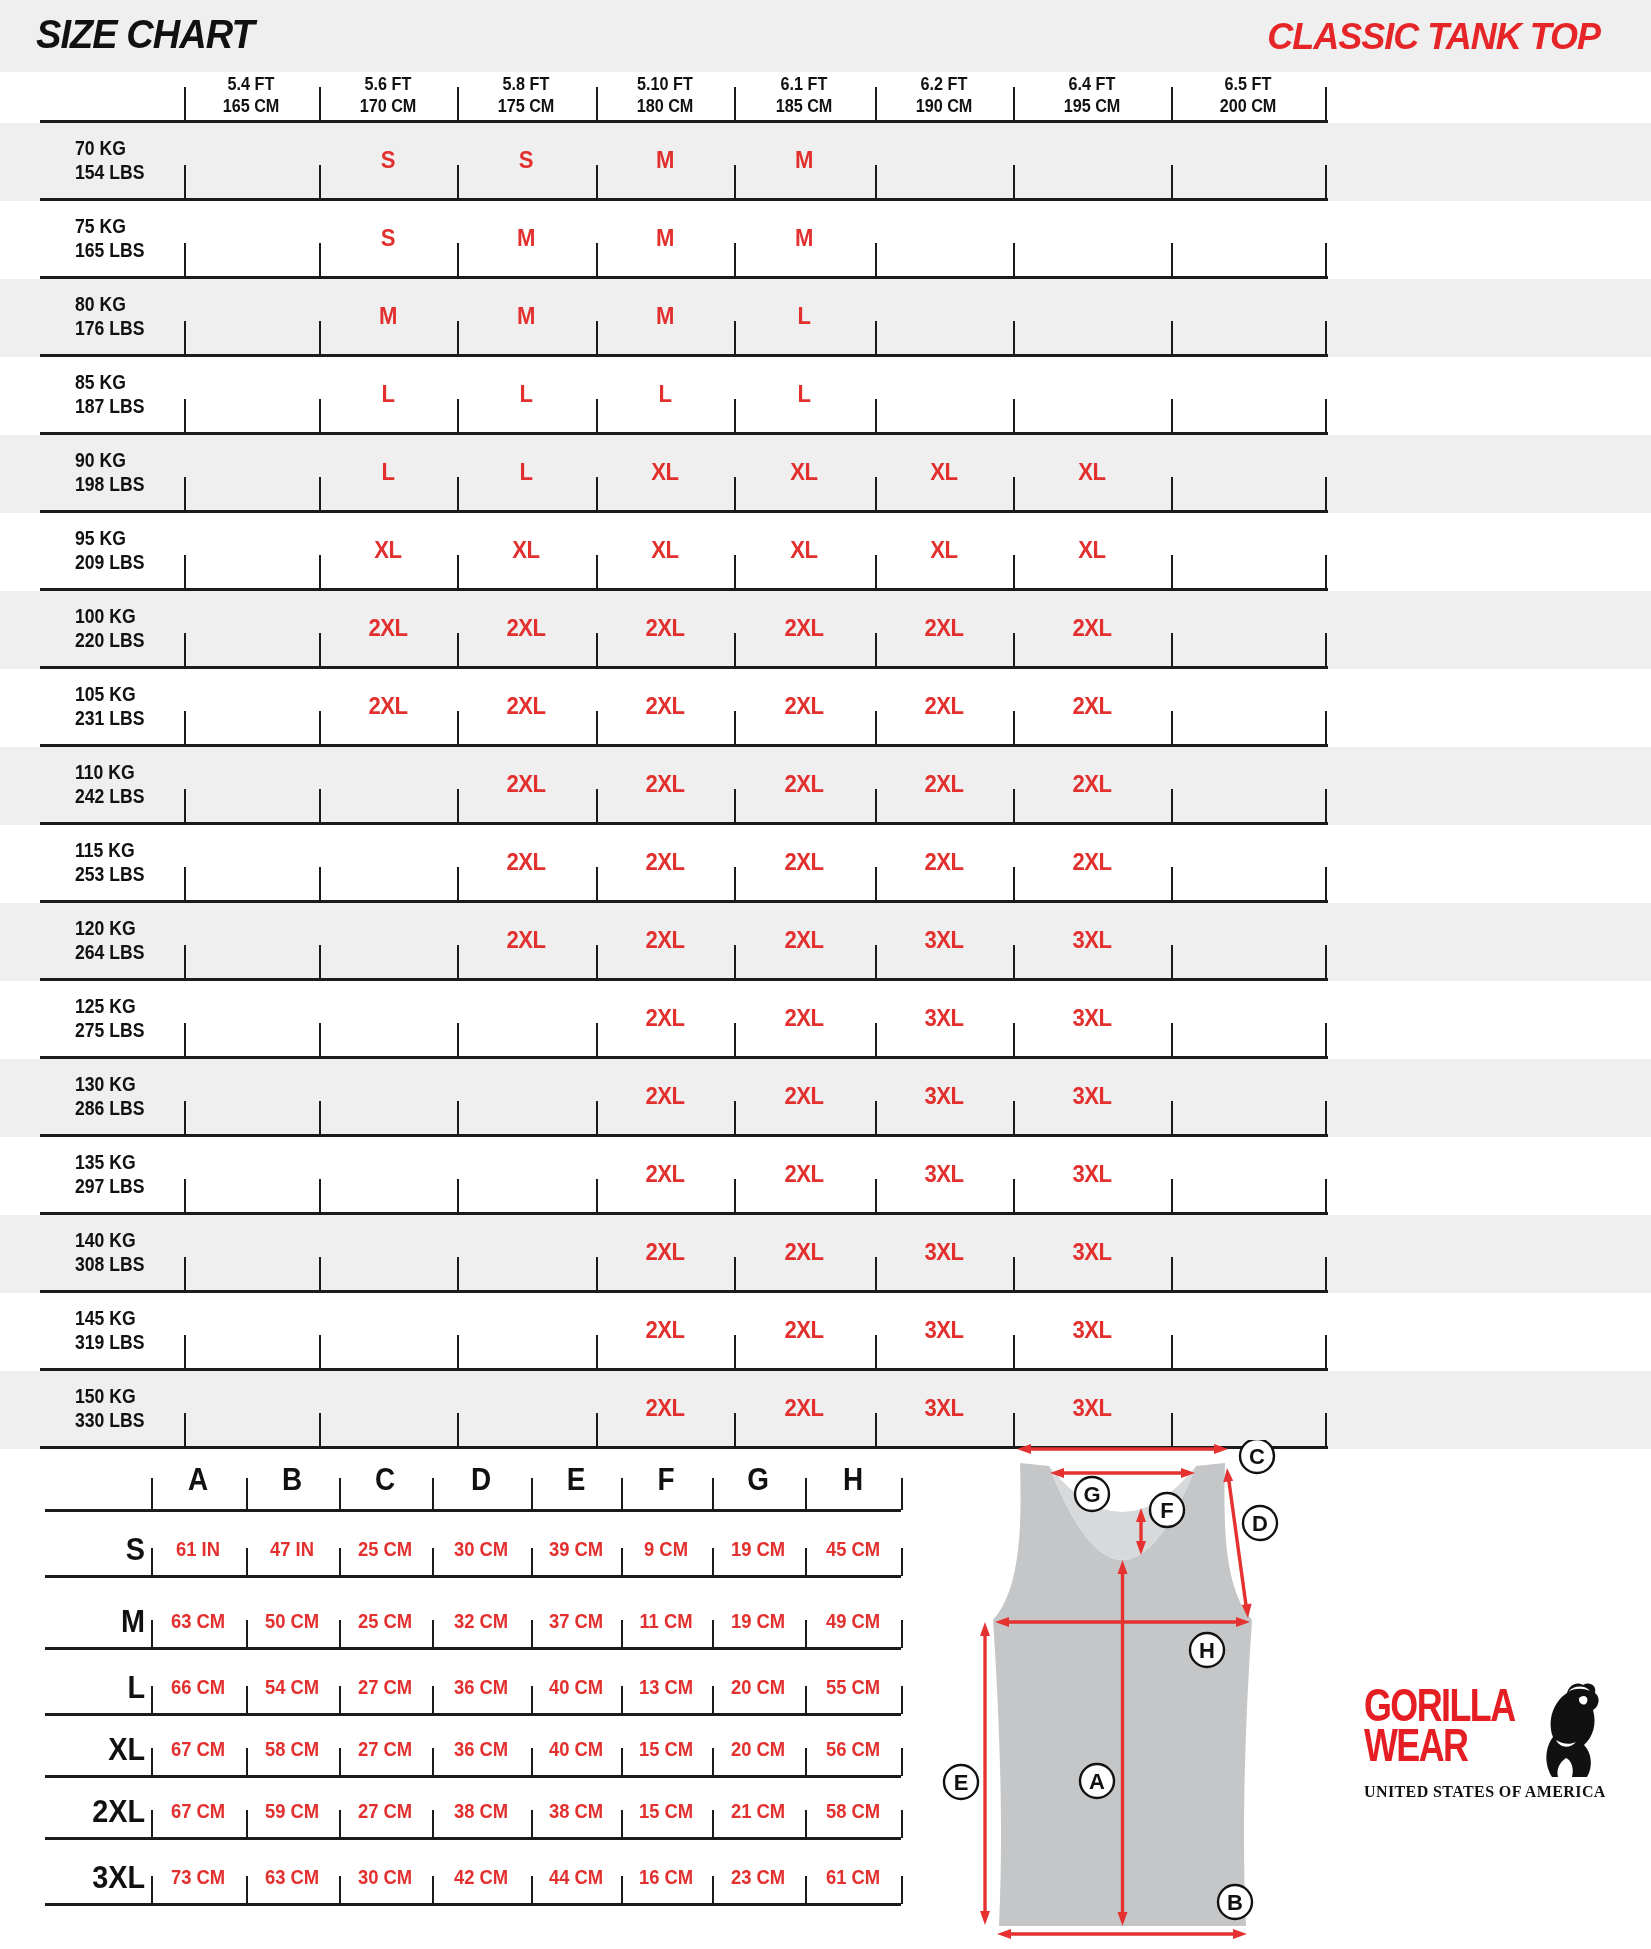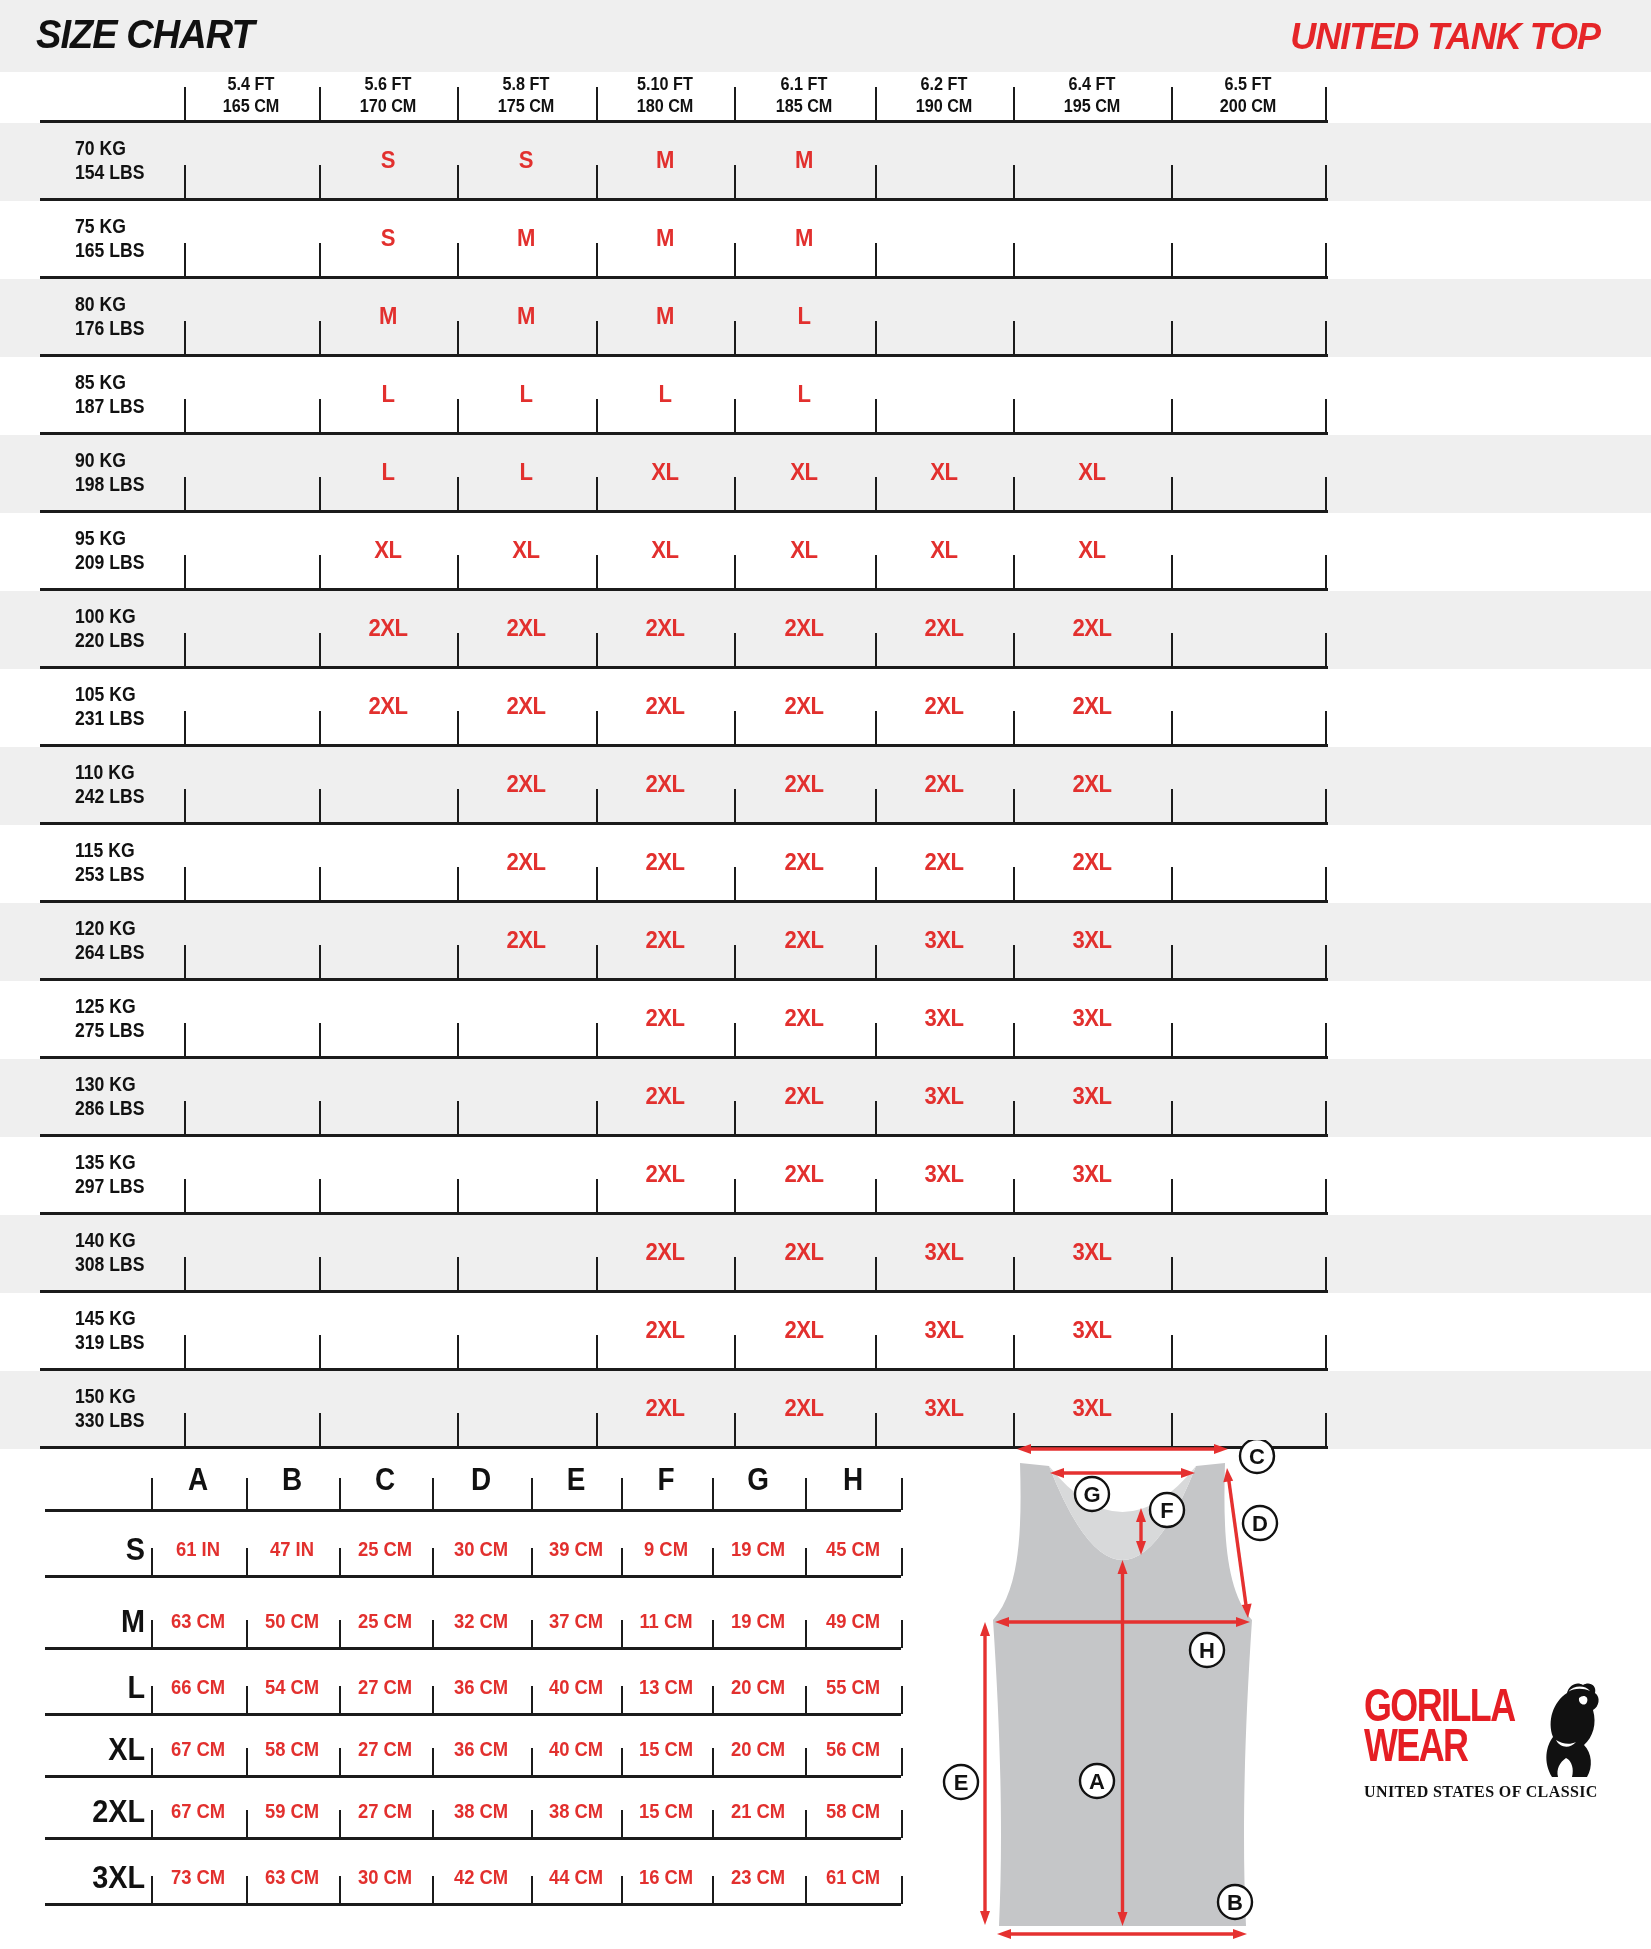--- a/index.html
+++ b/index.html
@@ -36,21 +36,21 @@
   #tagline{position:absolute;left:0;top:97px;width:250px;font-family:"Liberation Serif",serif;
          font-weight:bold;font-size:16px;color:#111;white-space:nowrap;letter-spacing:0.4px;}
 </style>
 </head>
 <body>
 
 <div id="page">
 
   <div id="banner">
     <div id="title">SIZE CHART</div>
-    <div id="product">UNITED TANK TOP</div>
+    <div id="product">CLASSIC TANK TOP</div>
   </div>
 
   <div id="matrix">
       <div class="stripe" style="top: 123px; height: 78px;"></div>
       <div class="stripe" style="top: 279px; height: 78px;"></div>
       <div class="stripe" style="top: 435px; height: 78px;"></div>
       <div class="stripe" style="top: 591px; height: 78px;"></div>
       <div class="stripe" style="top: 747px; height: 78px;"></div>
       <div class="stripe" style="top: 903px; height: 78px;"></div>
       <div class="stripe" style="top: 1059px; height: 78px;"></div>
@@ -585,16 +585,16 @@
     <div class="logo-line">GORILLA</div>
     <div class="logo-line">WEAR</div>
     <svg id="gorilla-svg" width="92" height="100" viewBox="0 0 92 100">
       <path fill="#111" d="M30,97 C21,82 24,66 31,57 C25,41 31,22 45,13 C47,5 55,1 61,5 C67,1 75,5 73,13
            C79,17 77,27 71,30 C75,44 71,57 62,65 C70,73 71,87 65,97 L50,97
            C52,89 50,81 44,78 C38,82 34,89 36,97 Z"></path>
       <path fill="#fff" d="M46,12 C52,5 63,5 68,11 C61,8 52,8 46,12 Z"></path>
       <path fill="#fff" d="M57,18 C61,14 67,16 65,22 C63,27 56,24 57,18 Z"></path>
       <path fill="#fff" d="M34,60 C40,64 48,65 54,62 C48,69 38,68 34,60 Z"></path>
     </svg>
-    <div id="tagline">UNITED STATES OF CLASSIC</div>
+    <div id="tagline">UNITED STATES OF AMERICA</div>
   </div>
 
 </div>
 
 </body></html>

